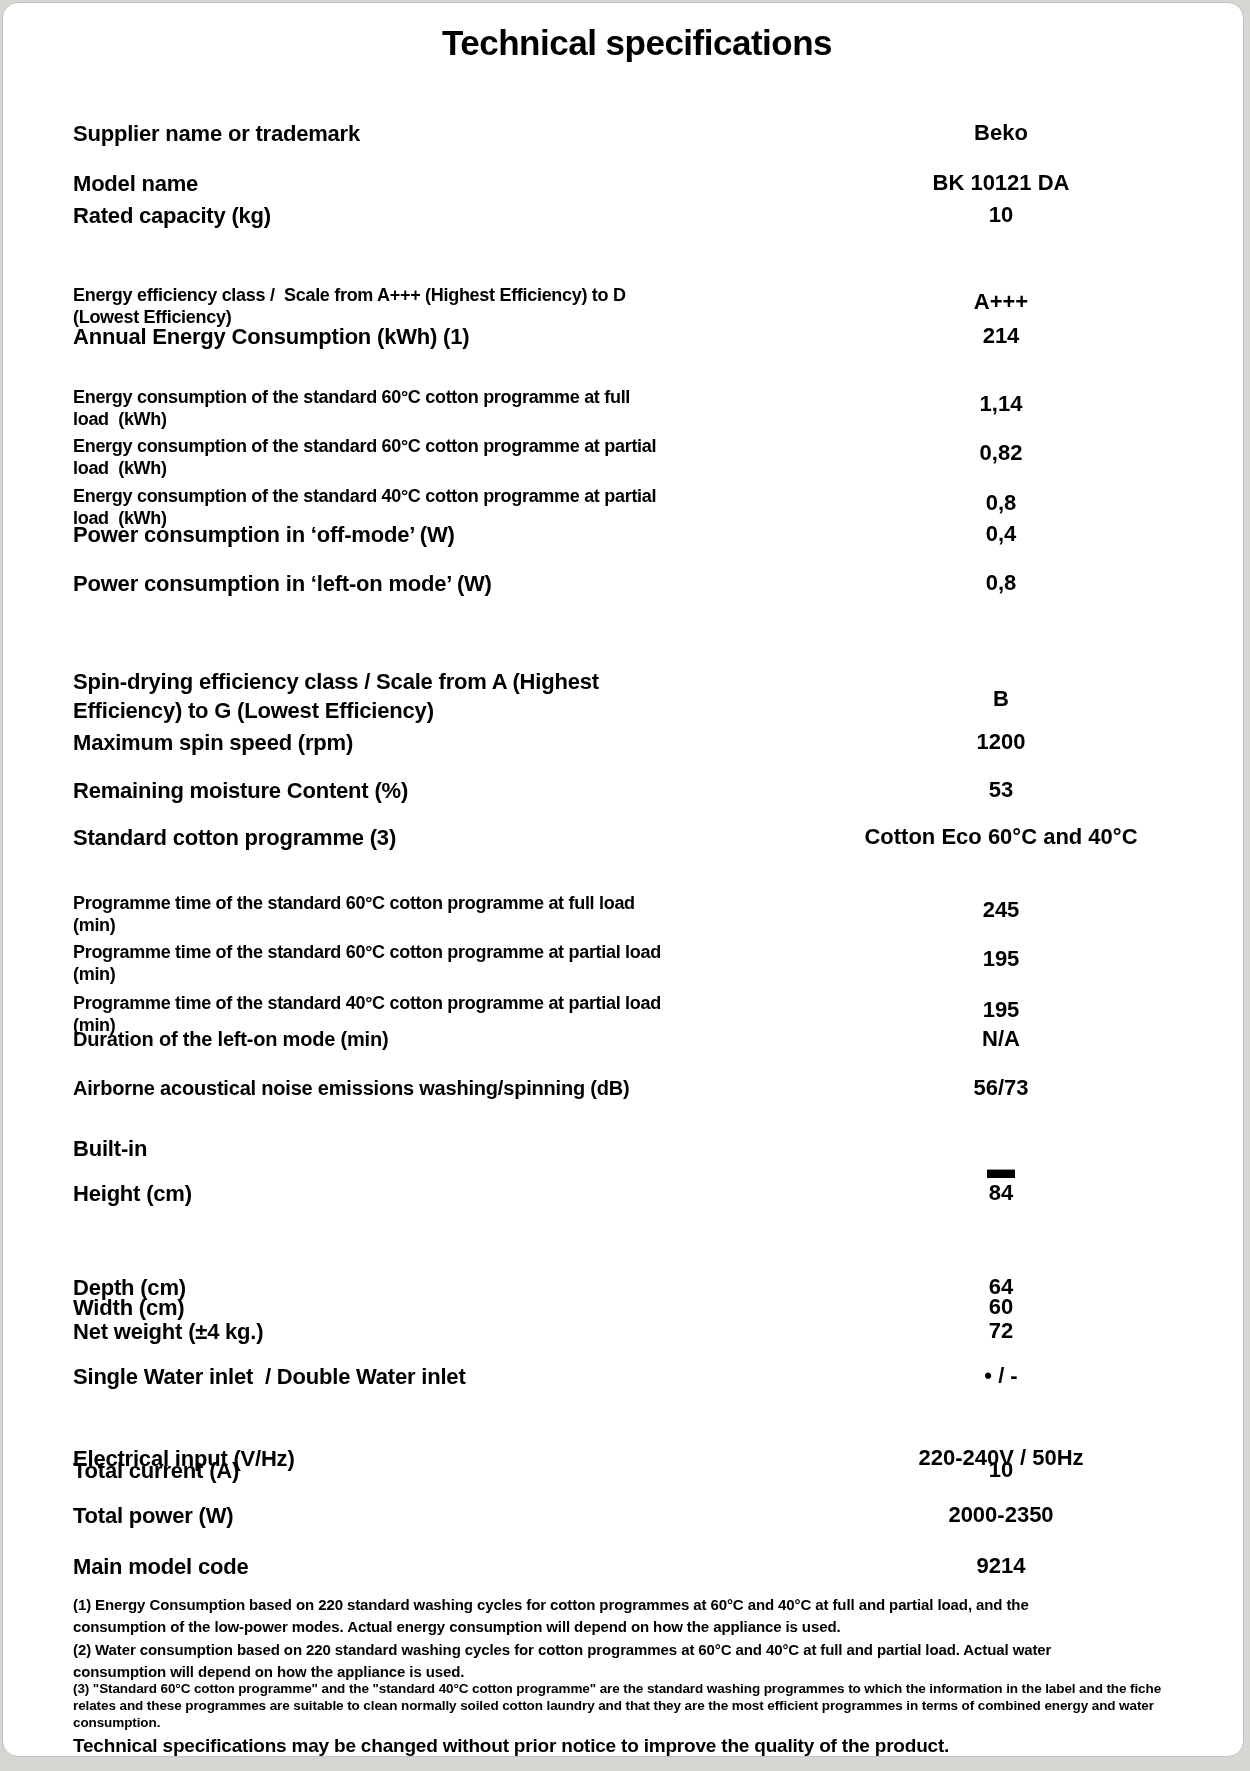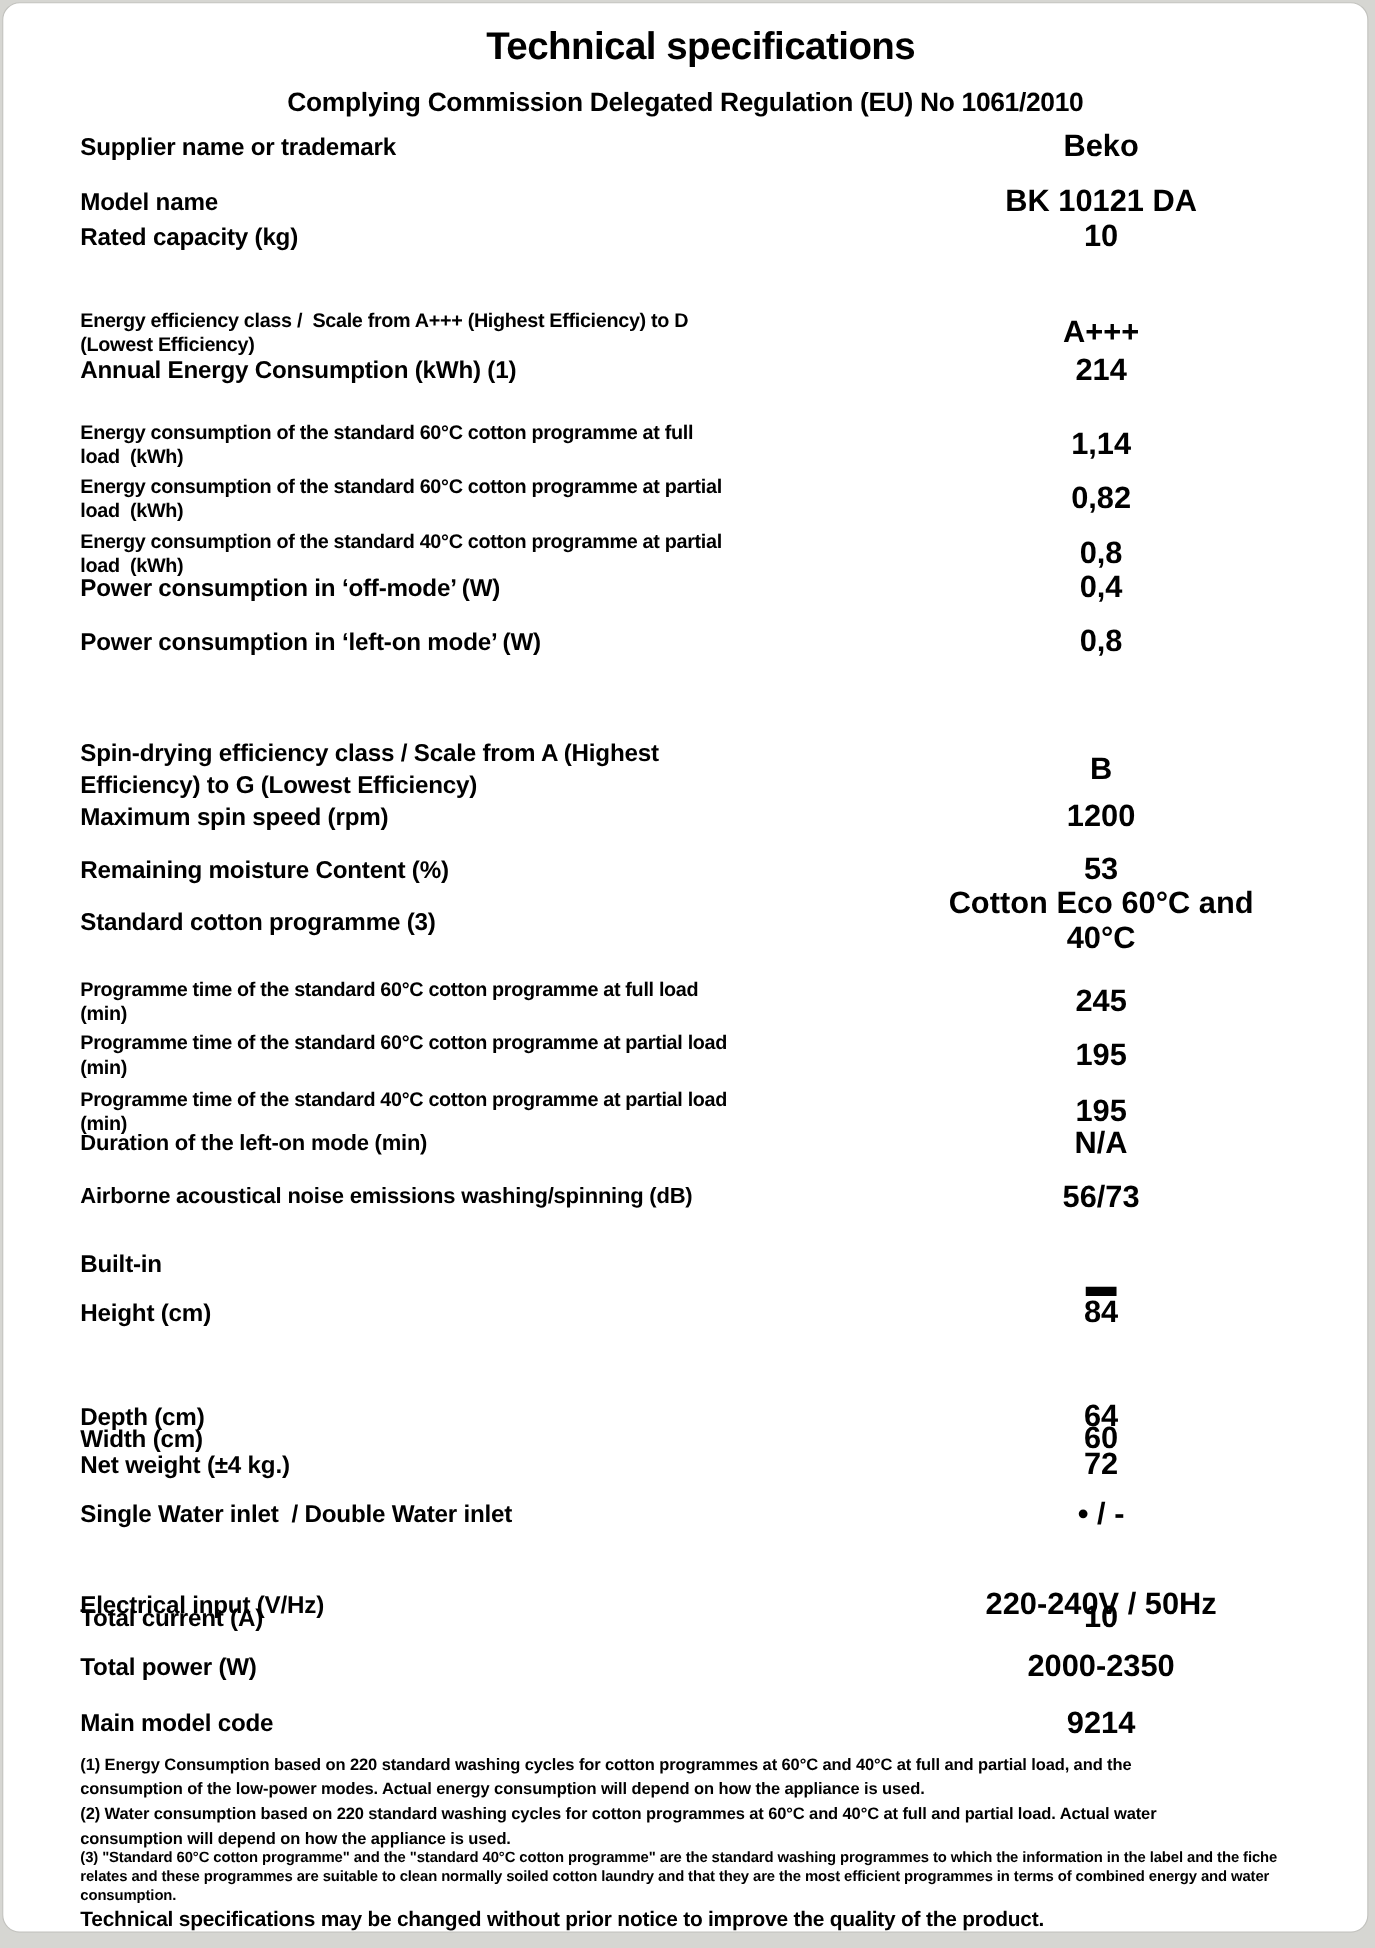--- a/index.html
+++ b/index.html
@@ -10,42 +10,41 @@
     font-weight:bold;color:#000;
   }
   #page{
     position:absolute;left:2px;top:2px;right:6px;bottom:14px;
     background:#ffffff;border:1px solid #c2c2be;border-radius:16px;
     overflow:hidden;
   }
   .title{position:absolute;top:20px;left:0;right:0;text-align:center;font-size:35px;letter-spacing:-0.5px;padding-left:28px;}
   .subtitle{position:absolute;top:77px;left:0;right:0;text-align:center;font-size:24px;letter-spacing:-0.3px;}
 
-  .r{position:absolute;left:70px;width:1100px;display:flex;align-items:center;}
+  .r{position:absolute;left:70px;width:1100px;display:flex;align-items:flex-end;}
   .r .lbl{white-space:pre-wrap;font-size:22px;line-height:29px;width:700px;letter-spacing:-0.2px;}
-  .r .val{position:absolute;left:758px;width:340px;text-align:center;font-size:28px;top:50%;transform:translateY(-50%);}
+  .r .val{position:absolute;left:758px;width:340px;text-align:center;font-size:22px;top:50%;transform:translateY(-50%);}
   .r.h1{height:30px;}
   .r.h2{height:52px;margin-top:12px;}
   .r.sub .lbl{font-size:18px;line-height:22px;letter-spacing:-0.3px;}
   .r.mid .lbl{font-size:20px;}
   .r.builtin .val{font-size:28px;top:calc(50% + 21px);line-height:10px;}
 
   .fn{position:absolute;left:70px;letter-spacing:-0.1px;}
   .fn1{top:1591px;width:1030px;font-size:15px;line-height:21.5px;}
   .fn2{top:1636px;width:1030px;font-size:15px;line-height:21.5px;}
   .fn3{top:1677px;width:1115px;font-size:13.5px;line-height:17px;}
   .footer{position:absolute;top:1732px;left:70px;width:1140px;font-size:19px;letter-spacing:-0.2px;}
 </style>
 </head>
 <body>
 
 <div id="page">
 
   <div class="title">Technical specifications</div>
-  <div class="subtitle">Complying Commission Delegated Regulation (EU) No 1061/2010</div>
 
   <div class="r h1" style="top:115px">
     <div class="lbl">Supplier name or trademark</div>
     <div class="val">Beko</div>
   </div>
   <div class="r h1" style="top:165px">
     <div class="lbl">Model name</div>
     <div class="val">BK 10121 DA</div>
   </div>
   <div class="r h1" style="top:197px">

